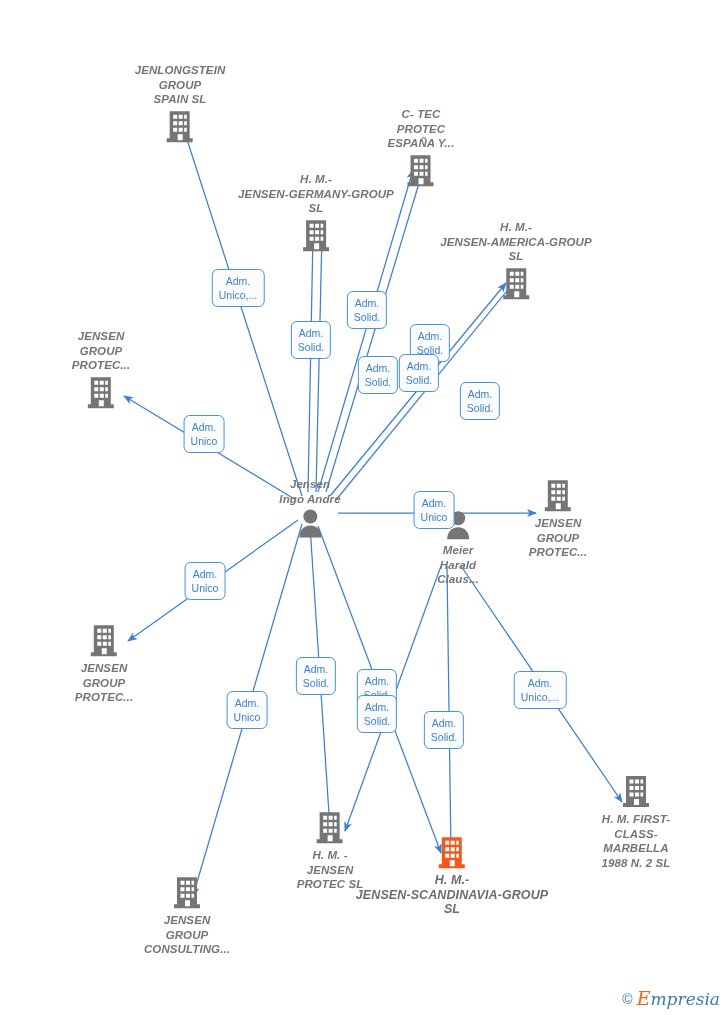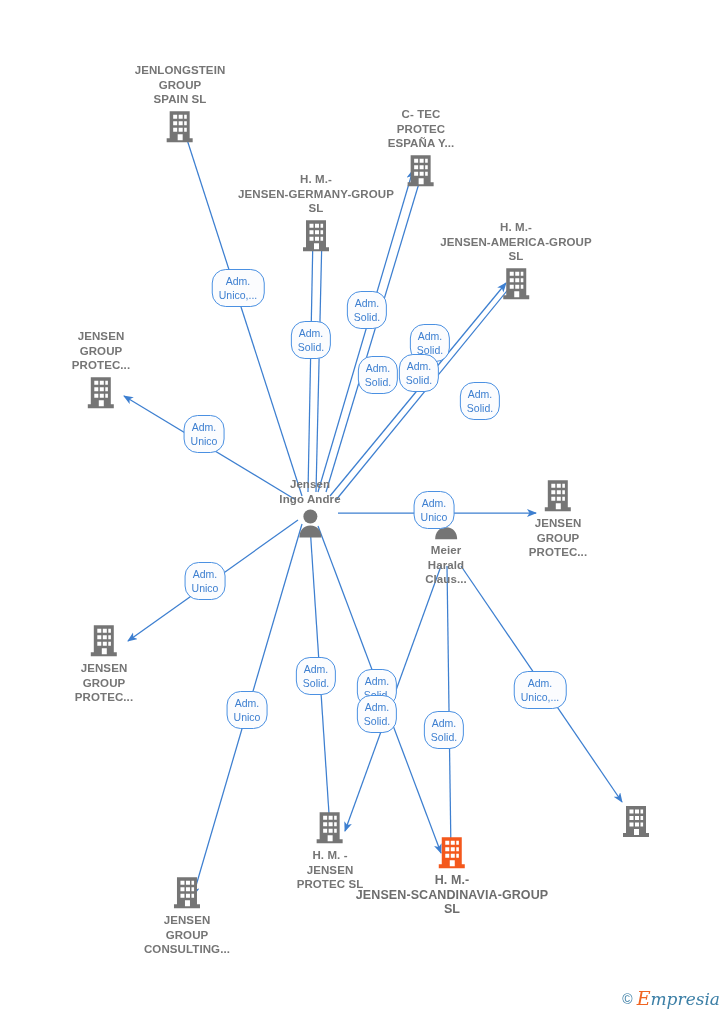--- a/index.html
+++ b/index.html
@@ -2,33 +2,33 @@
 <html><head>
 <meta charset="utf-8">
 <style>
   html,body{margin:0;padding:0;background:#ffffff;}
   body{width:728px;height:1015px;position:relative;overflow:hidden;
        font-family:"Liberation Sans","DejaVu Sans",sans-serif;}
   #stage{position:absolute;left:0;top:0;width:728px;height:1015px;}
   svg#edges{position:absolute;left:0;top:0;width:728px;height:1015px;pointer-events:none;}
 
   .node{position:absolute;transform:translate(-50%,-50%);
-        display:flex;flex-direction:column;align-items:center;cursor:pointer;}
+        display:flex;flex-direction:column;align-items:center;cursor:pointer;font-style:italic;}
   .node .glyph{display:block;line-height:0;}
   .node .caption{margin-top:2px;text-align:center;color:#757575;
         font-size:11.5px;line-height:14.5px;font-weight:bold;letter-spacing:.1px;
         white-space:pre-line;}
   .node.company .caption{color:#757575;}
   .node.person .caption{color:#757575;}
   .node.caption-top{flex-direction:column-reverse;}
   .node.caption-top .caption{margin-top:0;margin-bottom:2px;}
   .node.highlight .caption{color:#6d6d6d;font-size:12.5px;}
 
   .elabel{position:absolute;transform:translate(-50%,-50%);
-     background:#fbfcfe;border:1.6px solid #4a90e2;border-radius:14px;
+     background:#fbfcfe;border:1.6px solid #4a90e2;border-radius:6px;
      color:#3d7fd0;font-size:10.5px;line-height:14px;text-align:center;
      padding:4px 6px;white-space:pre-line;cursor:pointer;}
 
   #watermark{position:absolute;right:8px;bottom:6px;display:flex;align-items:center;gap:4px;}
   #watermark .copy{color:#3c7fa6;font-size:14px;}
   #watermark .wm-e{color:#f06522;font-family:"DejaVu Serif",serif;font-style:italic;font-size:19px;line-height:19px;}
   #watermark .wm-rest{color:#3c7fa6;font-family:"DejaVu Serif",serif;font-style:italic;font-size:17px;line-height:15px;}
 </style>
 </head>
 <body>
@@ -337,36 +337,39 @@
         <rect x="10.5" y="12" width="4" height="4"></rect>
             <rect x="16" y="12" width="4" height="4"></rect>
             <rect x="21.5" y="12" width="2.6" height="4"></rect>
         <rect x="10.5" y="18.5" width="4" height="4"></rect>
             <rect x="16" y="18.5" width="4" height="4"></rect>
             <rect x="21.5" y="18.5" width="2.6" height="4"></rect>
         <rect x="15" y="25" width="5" height="6"></rect>
       </g>
         </svg>
     </span>
+    <span class="caption">H. M. FIRST-
+CLASS-MARBELLA
+1988 N. 2  SL</span>
   </div>
 
   <div class="node person caption-top" style="left:310px;top:508px">
     <span class="glyph">
       <svg width="30" height="32" viewBox="0 0 30 32">
           <g fill="#757575">
         <circle cx="15" cy="9" r="7"></circle>
         <path d="M15,18 C22,18 26,23 26,30 L4,30 C4,23 8,18 15,18 Z"></path>
       </g>
         </svg>
     </span>
     <span class="caption">Jensen
 Ingo Andre</span>
   </div>
 
-  <div class="node person" style="left:446px;top:548px">
+  <div class="node person" style="left:458px;top:548px">
     <span class="glyph">
       <svg width="30" height="32" viewBox="0 0 30 32">
           <g fill="#757575">
         <circle cx="15" cy="9" r="7"></circle>
         <path d="M15,18 C22,18 26,23 26,30 L4,30 C4,23 8,18 15,18 Z"></path>
       </g>
         </svg>
     </span>
     <span class="caption">Meier
 Harald

